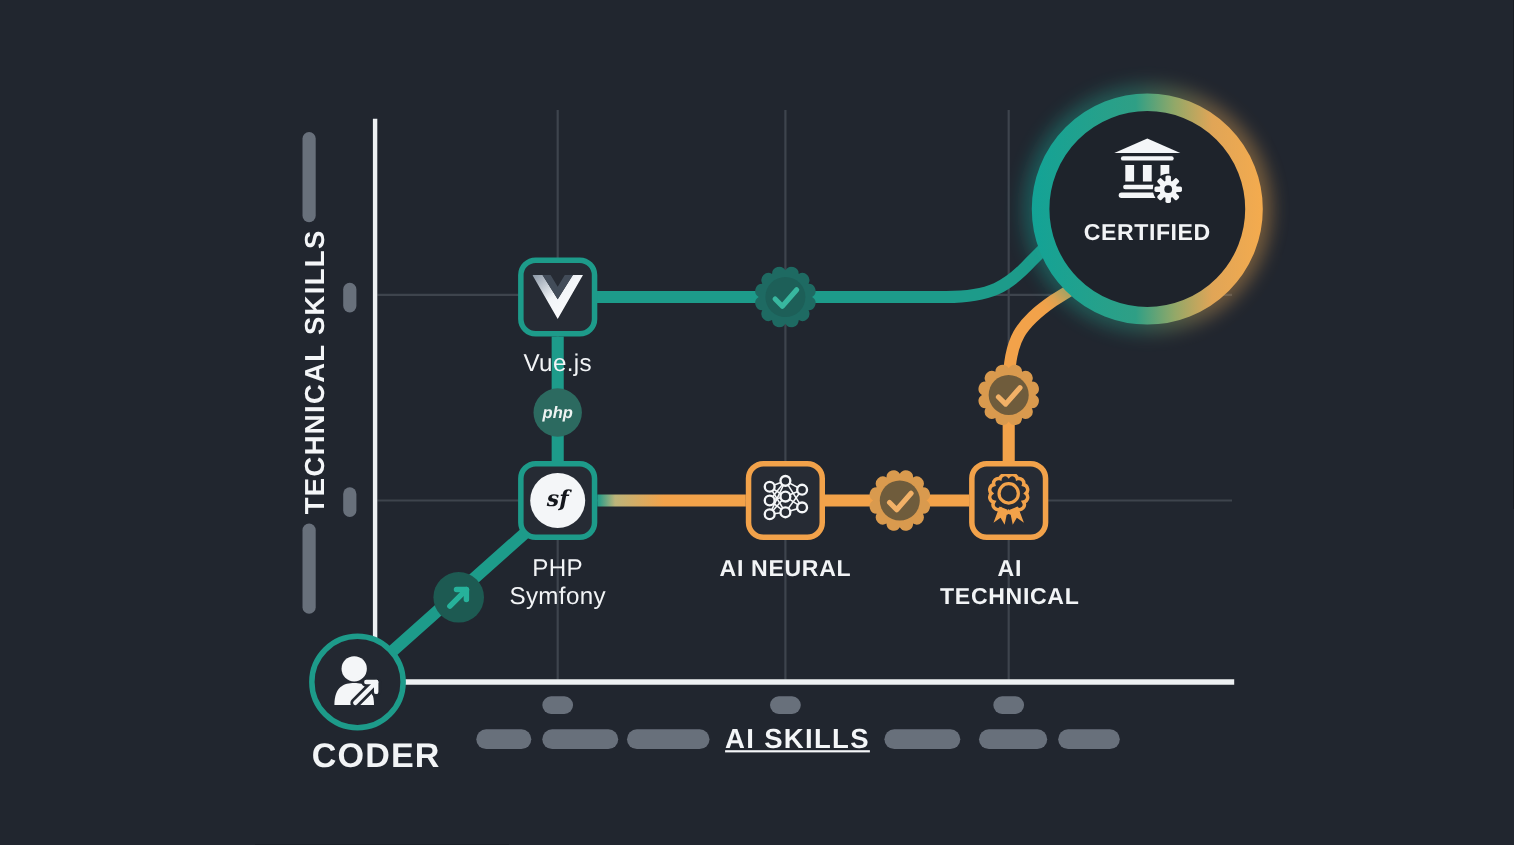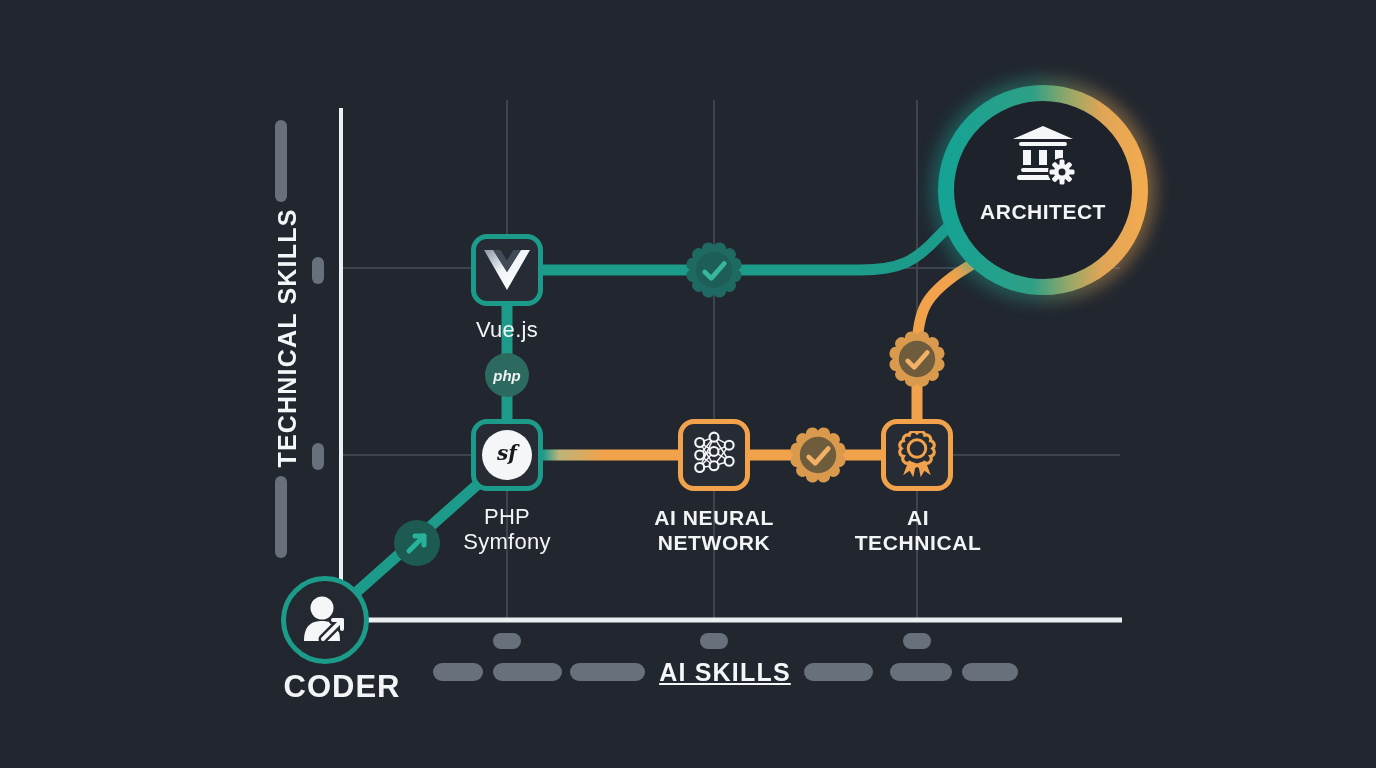--- a/index.html
+++ b/index.html
@@ -184,21 +184,20 @@
           <circle cx="12" cy="40" r="5"></circle>
         <circle cx="28" cy="6" r="5"></circle>
           <circle cx="28" cy="22" r="5"></circle>
           <circle cx="28" cy="38" r="5"></circle>
         <circle cx="45" cy="15" r="5"></circle>
           <circle cx="45" cy="33" r="5"></circle>
       </g>
     </svg>
   </div>
   <div class="lbl lbl-caps" style="left:614px;top:505px;width:200px;">AI NEURAL</div>
-  <div class="lbl lbl-caps" style="left:614px;top:530px;width:200px;">NETWORK</div>
 
   <div class="tile orange" style="left:881px;top:419px;">
     <svg width="48" height="48" viewBox="-26 -26 52 52">
       <polygon points="-9,6 -15,22 -8,17 -4,24 -1,9" fill="#f2a24a"></polygon>
       <polygon points="9,6 15,22 8,17 4,24 1,9" fill="#f2a24a"></polygon>
       <path d="M17,-7 A4.9,4.9 0 0 1 14.7,1.5 A4.9,4.9 0 0 1 8.5,8.5 A4.9,4.9 0 0 1 0,10.9
                A4.9,4.9 0 0 1 -8.5,8.5 A4.9,4.9 0 0 1 -14.7,1.5 A4.9,4.9 0 0 1 -17,-7
                A4.9,4.9 0 0 1 -14.7,-15.5 A4.9,4.9 0 0 1 -8.5,-21.5 A4.9,4.9 0 0 1 0,-23.9
                A4.9,4.9 0 0 1 8.5,-21.5 A4.9,4.9 0 0 1 14.7,-15.5 A4.9,4.9 0 0 1 17,-7 Z" fill="none" stroke="#f2a24a" stroke-width="3.4"></path>
       <circle cx="0" cy="-7" r="9.5" fill="none" stroke="#f2a24a" stroke-width="3.2"></circle>
@@ -252,21 +251,21 @@
 
   <div class="badge" style="left:889px;top:331px;">
     <svg width="56" height="56" viewBox="-30 -30 60 60">
       <path d="M26,0 A7,7 0 0 1 22.5,13 A7,7 0 0 1 13,22.5 A7,7 0 0 1 0,26 A7,7 0 0 1 -13,22.5 A7,7 0 0 1 -22.5,13 A7,7 0 0 1 -26,0
                A7,7 0 0 1 -22.5,-13 A7,7 0 0 1 -13,-22.5 A7,7 0 0 1 0,-26 A7,7 0 0 1 13,-22.5 A7,7 0 0 1 22.5,-13 A7,7 0 0 1 26,0 Z" fill="#d99a4e"></path>
       <circle r="19.5" fill="#6f5c3c"></circle>
       <path d="M-10,2 L-3,9 L11,-7" fill="none" stroke="#f2b167" stroke-width="5" stroke-linecap="round" stroke-linejoin="round"></path>
     </svg>
   </div>
 
-  <div class="lbl arch-lbl" style="left:953px;top:199px;width:180px;">ARCHITECT</div>
+  <div class="lbl arch-lbl" style="left:953px;top:199px;width:180px;">CERTIFIED</div>
 
   <div class="lbl lbl-axis y-axis-label">TECHNICAL SKILLS</div>
   <div class="lbl lbl-axis" style="left:645px;top:658px;width:160px;text-decoration:underline;">AI SKILLS</div>
 
   <div class="dash" style="left:275px;top:120px;width:12px;height:82px;"></div>
   <div class="dash" style="left:312px;top:257px;width:12px;height:27px;"></div>
   <div class="dash" style="left:312px;top:443px;width:12px;height:27px;"></div>
   <div class="dash" style="left:275px;top:476px;width:12px;height:82px;"></div>
 
   <div class="dash" style="left:493px;top:633px;width:28px;height:16px;"></div>

